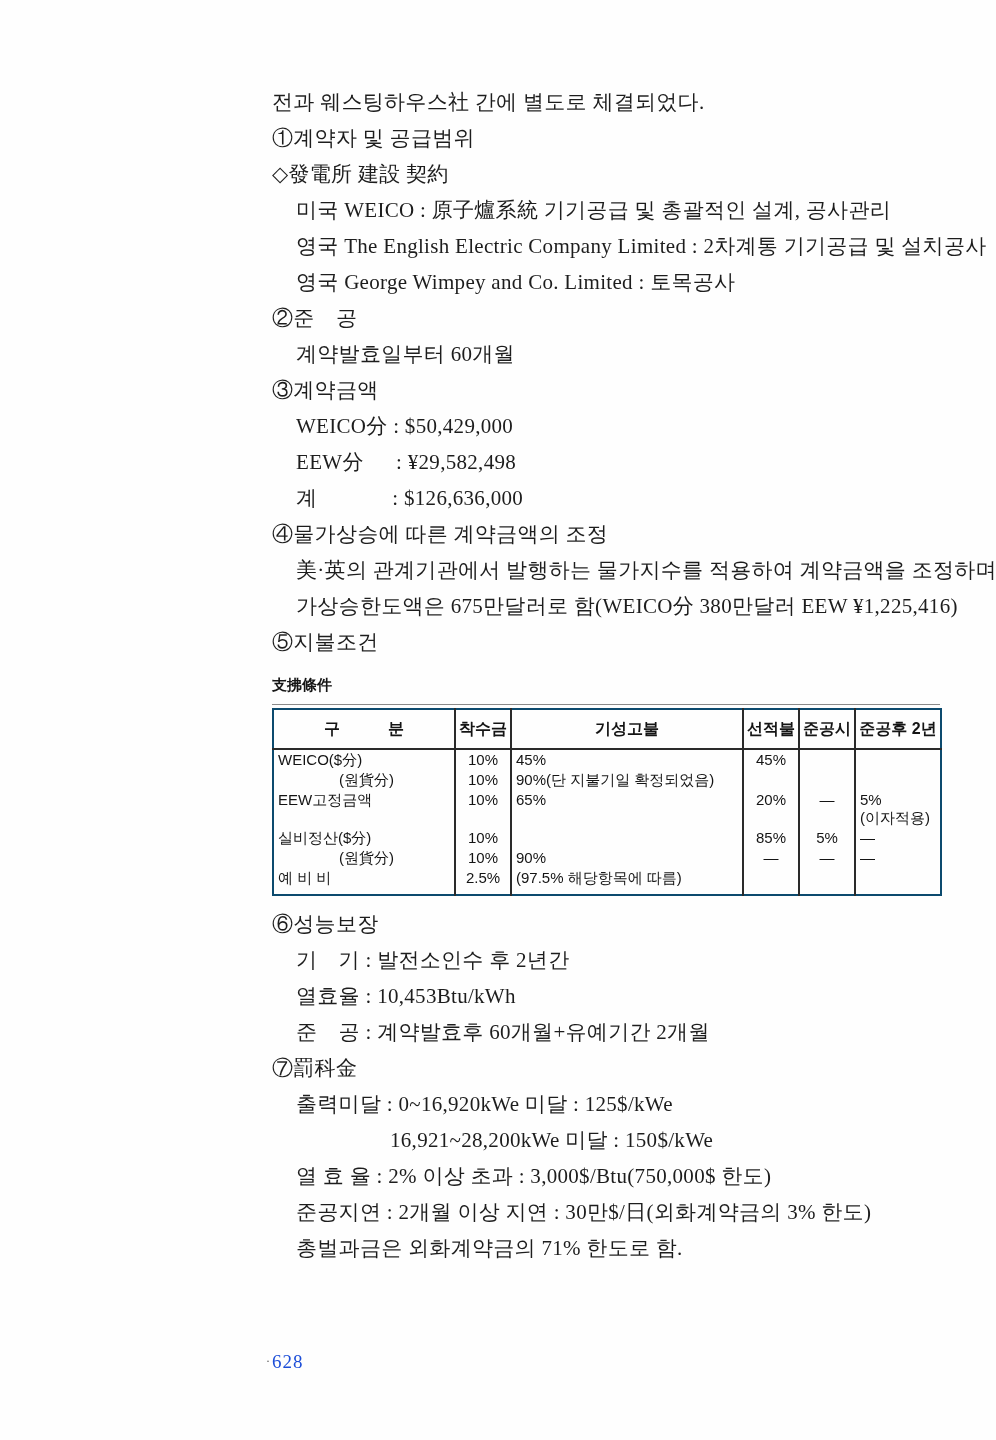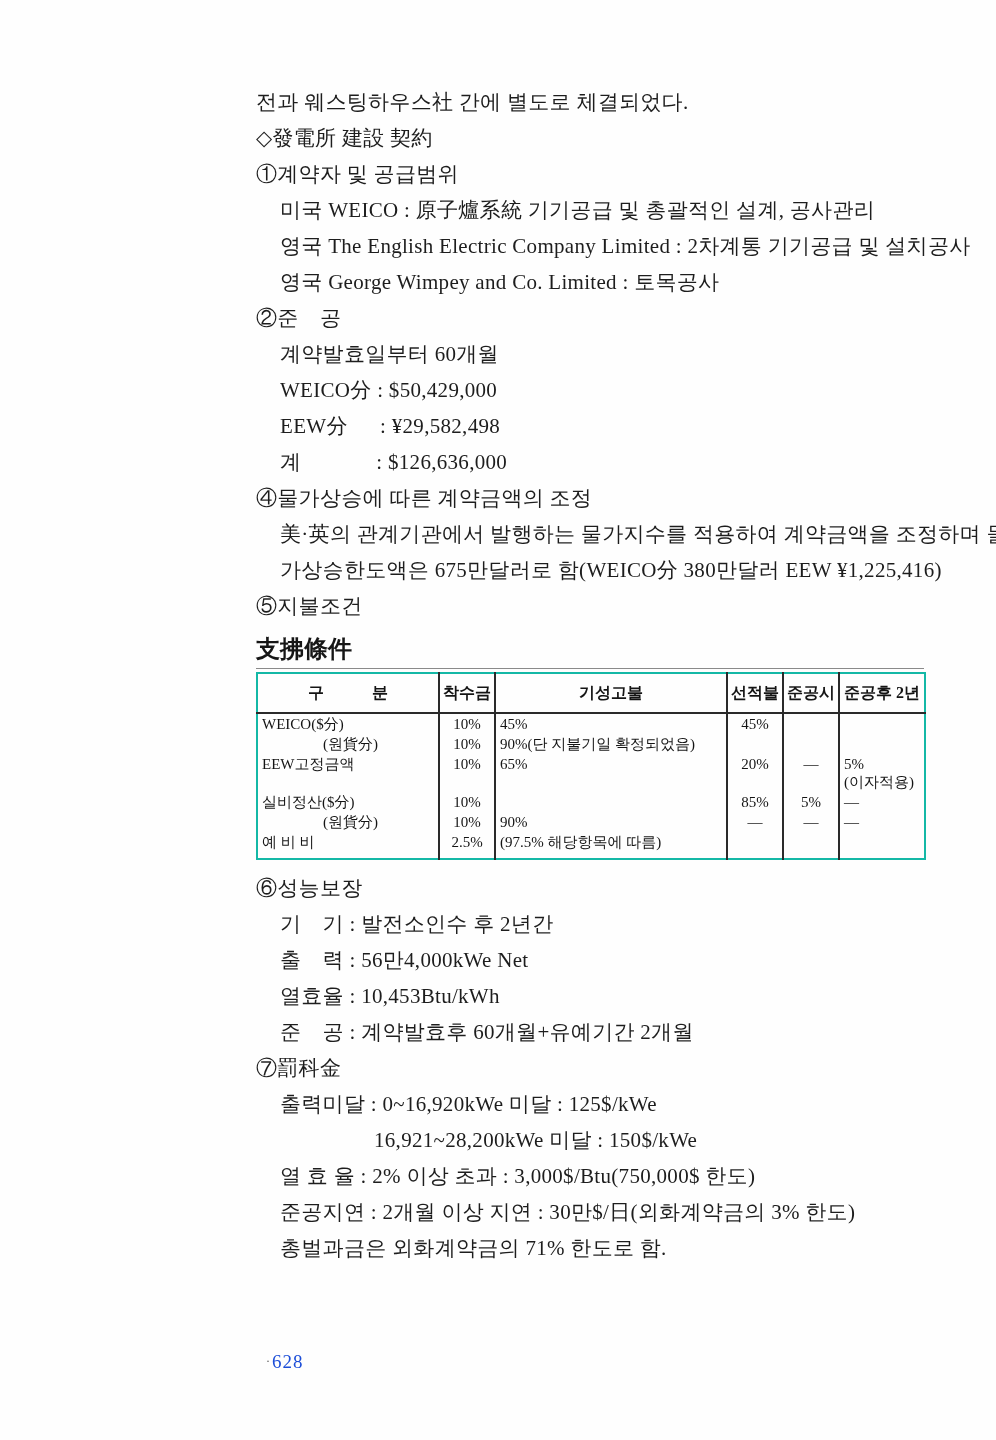--- a/index.html
+++ b/index.html
@@ -10,58 +10,58 @@
     width: 996px;
     height: 1440px;
     background: #fefefe;
     overflow: hidden;
     font-family: "Liberation Serif", "DejaVu Serif", serif;
     color: #1d1d1d;
   }
 
   .content {
     position: absolute;
-    left: 256px;
+    left: 272px;
     top: 84px;
     width: 690px;
   }
 
   .line {
     font-size: 21px;
     line-height: 36px;
     white-space: pre;
     letter-spacing: 0.3px;
   }
   .indent1 { padding-left: 24px; }
   .indent2 { padding-left: 118px; }
 
   .table-label {
     font-family: "Liberation Sans", "DejaVu Sans", sans-serif;
     font-weight: bold;
-    font-size: 24px;
+    font-size: 15px;
     line-height: 26px;
     margin-top: 12px;
     color: #161616;
   }
 
   .table-wrap {
     margin-top: 6px;
     width: 668px;
     border-top: 1px solid #8a8a8a; 
     padding-top: 3px;
   }
 
   table.pay {
     border-collapse: collapse;
     width: 668px;
     table-layout: fixed;
-    font-family: Liberation Serif, serif;
+    font-family: Liberation Sans, sans-serif;
     font-size: 15px;
     color: #141414;
-    border: 2px solid #14b8a6;
+    border: 2px solid #0c4a6e;
   }
   table.pay th, table.pay td {
     border-left: 2px solid #2a2a2a;
     white-space: pre-line;
     overflow: hidden;
   }
   table.pay th:first-child, table.pay td:first-child { border-left: none; }
   table.pay th {
     border-bottom: 2px solid #2a2a2a;
     font-size: 16px;
@@ -105,30 +105,31 @@
     color: #555;
   }
 </style>
 </head>
 <body>
 
 <div class="page">
   <div class="content">
 
     <div class="line">전과 웨스팅하우스社 간에 별도로 체결되었다.</div>
+    <div class="line">①계약자 및 공급범위</div>
+
     <div class="line">◇發電所 建設 契約</div>
-
-    <div class="line">①계약자 및 공급범위</div>
     <div class="line indent1">미국 WEICO : 原子爐系統 기기공급 및 총괄적인 설계, 공사관리</div>
     <div class="line indent1">영국 The English Electric Company Limited : 2차계통 기기공급 및 설치공사</div>
     <div class="line indent1">영국 George Wimpey and Co. Limited : 토목공사</div>
 
     <div class="line">②준　공</div>
     <div class="line indent1">계약발효일부터 60개월</div>
 
+    <div class="line">③계약금액</div>
     <div class="line indent1">WEICO分 : $50,429,000</div>
     <div class="line indent1">EEW分　  : ¥29,582,498</div>
     <div class="line indent1">계　　　  : $126,636,000</div>
 
     <div class="line">④물가상승에 따른 계약금액의 조정</div>
     <div class="line indent1">美·英의 관계기관에서 발행하는 물가지수를 적용하여 계약금액을 조정하며 물</div>
     <div class="line indent1">가상승한도액은 675만달러로 함(WEICO分 380만달러 EEW ¥1,225,416)</div>
 
     <div class="line">⑤지불조건</div>
 
@@ -203,21 +204,20 @@
             <td class="c3"></td>
             <td class="c4"></td>
             <td class="c5"></td>
           </tr>
         </tbody>
       </table>
     </div>
 
     <div class="line after-table">⑥성능보장</div>
     <div class="line indent1">기　기 : 발전소인수 후 2년간</div>
-    <div class="line indent1">출　력 : 56만4,000kWe Net</div>
     <div class="line indent1">열효율 : 10,453Btu/kWh</div>
     <div class="line indent1">준　공 : 계약발효후 60개월+유예기간 2개월</div>
 
     <div class="line">⑦罰科金</div>
     <div class="line indent1">출력미달 : 0~16,920kWe 미달 : 125$/kWe</div>
     <div class="line indent2">16,921~28,200kWe 미달 : 150$/kWe</div>
     <div class="line indent1">열 효 율 : 2% 이상 초과 : 3,000$/Btu(750,000$ 한도)</div>
     <div class="line indent1">준공지연 : 2개월 이상 지연 : 30만$/日(외화계약금의 3% 한도)</div>
     <div class="line indent1">총벌과금은 외화계약금의 71% 한도로 함.</div>
 

